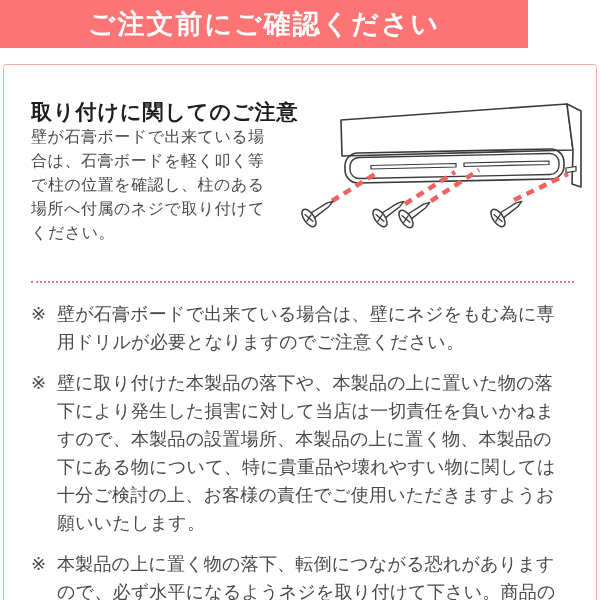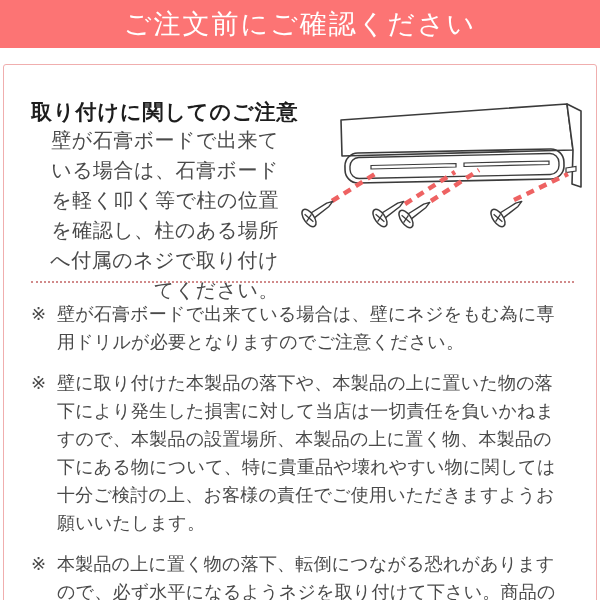--- a/index.html
+++ b/index.html
@@ -8,37 +8,37 @@
     --divider:#d18a8a;
     --text:#4a4a4a;
     --heading_text:#1d1d1d;
     --dash:#ee6262;
     --outline:#3b3b3b;
   }
   *{margin:0;padding:0;box-sizing:border-box;}
   body{background:#ffffff;font-family:"Liberation Sans","DejaVu Sans",sans-serif;}
   .page{position:relative;width:600px;height:600px;background:#fff;overflow:hidden;}
   .header{
-    position:absolute;top:0;left:0;width:600px;height:48px;
+    position:absolute;top:0;left:0;width:528px;height:48px;
     background:var(--accent);color:#fff;
     display:flex;align-items:center;justify-content:center;
-    font-size:27px;font-weight:normal;letter-spacing:2px;
+    font-size:27px;font-weight:bold;letter-spacing:2px;
   }
   .panel{
     position:absolute;left:3px;top:64px;width:594px;height:544px;
     background:#fff;border:1px solid var(--panel_border);border-radius:3px;
   }
   .install-heading{
     position:absolute;left:27px;top:33px;
     font-size:21px;font-weight:bold;color:var(--heading_text);letter-spacing:1px;
   }
   .install-body{
     position:absolute;left:27px;top:60px;width:248px;
-    font-size:20px;line-height:30px;color:var(--text);
-    text-align:right;letter-spacing:0.5px;
+    font-size:16px;line-height:24px;color:var(--text);
+    text-align:left;letter-spacing:0.5px;
   }
   .illustration{position:absolute;left:292px;top:22px;width:300px;height:162px;}
   .divider{position:absolute;left:27px;top:216px;width:543px;height:0;border-top:2px dotted var(--divider);}
   .notes{position:absolute;left:27px;top:235px;width:547px;}
   .note{display:flex;margin-bottom:13px;font-size:18px;line-height:28px;color:var(--text);}
   .note .marker{flex:0 0 26px;}
   .note .note-text{flex:1 1 auto;max-width:512px;letter-spacing:0.2px;}
 </style>
 </head>
 <body>

